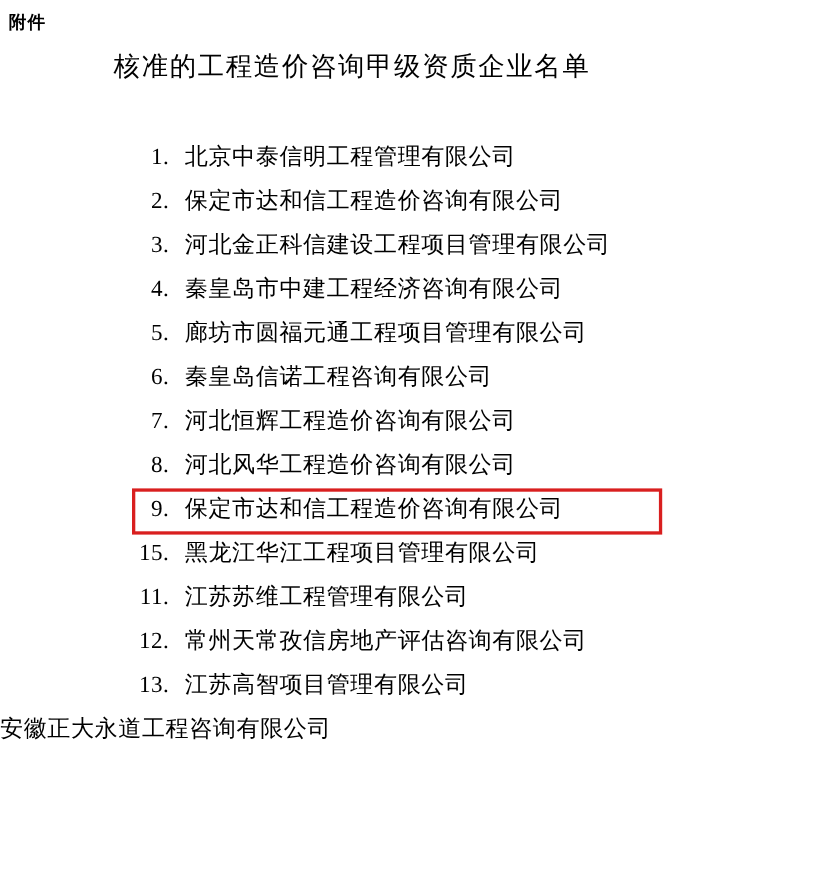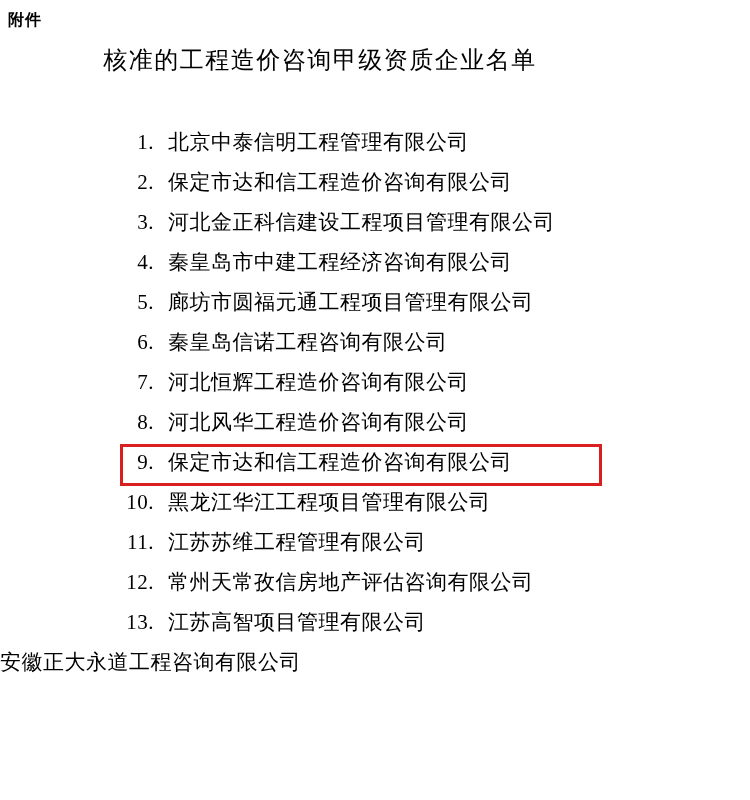--- a/index.html
+++ b/index.html
@@ -121,21 +121,21 @@
     </li>
     <li class="list-item">
       <span class="item-num">8.</span>
       <span class="item-text">河北风华工程造价咨询有限公司</span>
     </li>
     <li class="list-item">
       <span class="item-num">9.</span>
       <span class="item-text">保定市达和信工程造价咨询有限公司</span>
     </li>
     <li class="list-item">
-      <span class="item-num">10.</span>
+      <span class="item-num">15.</span>
       <span class="item-text">黑龙江华江工程项目管理有限公司</span>
     </li>
     <li class="list-item">
       <span class="item-num">11.</span>
       <span class="item-text">江苏苏维工程管理有限公司</span>
     </li>
     <li class="list-item">
       <span class="item-num">12.</span>
       <span class="item-text">常州天常孜信房地产评估咨询有限公司</span>
     </li>

